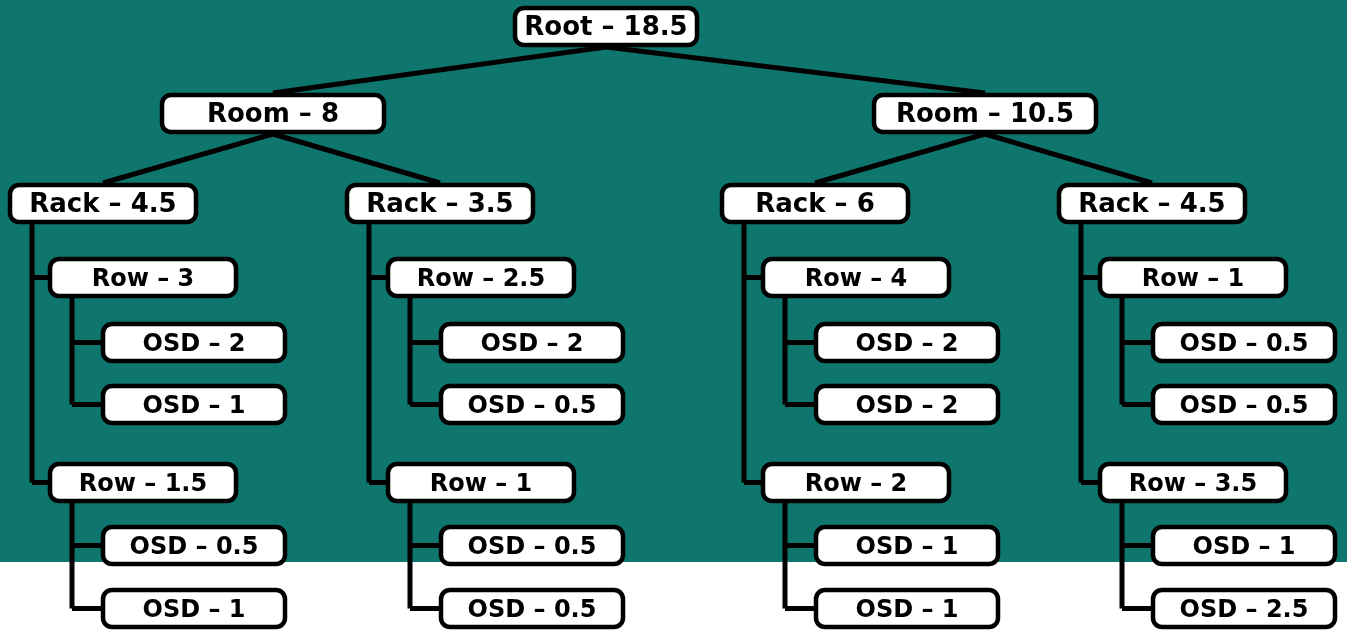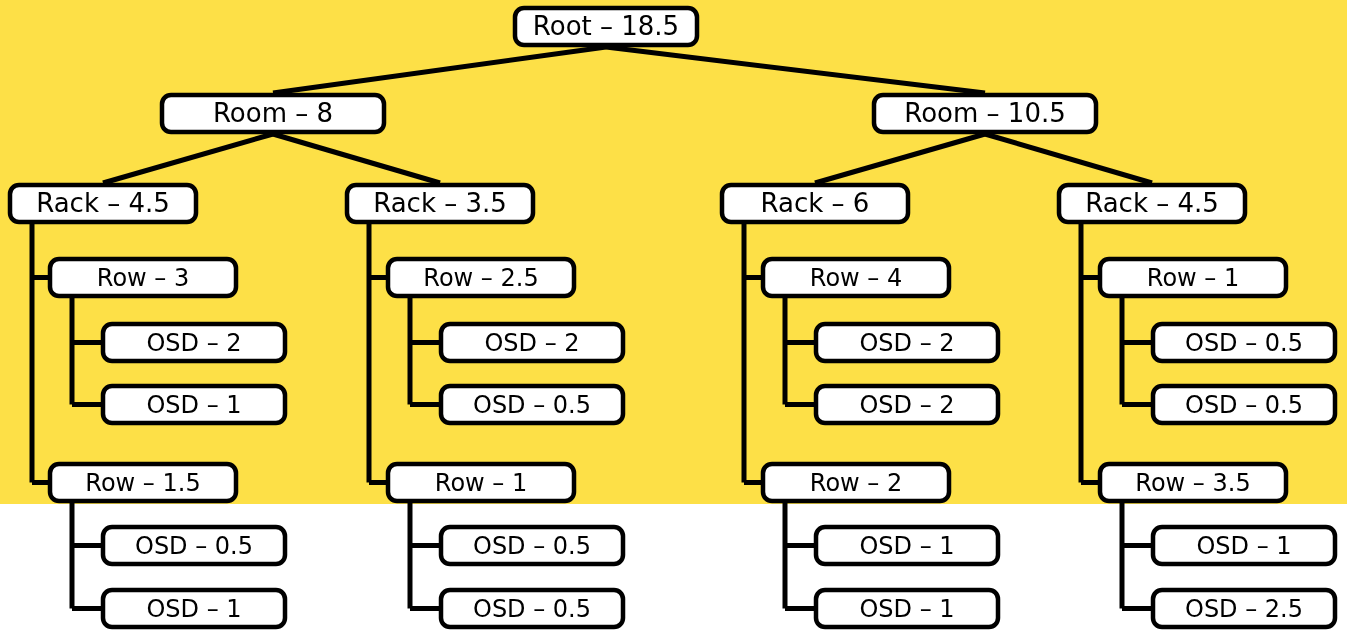--- a/index.html
+++ b/index.html
@@ -9,22 +9,23 @@
   }
   body {
     width: 1347px;
     height: 642px;
     font-family: "DejaVu Sans", "Liberation Sans", sans-serif;
     overflow: hidden;
   }
   #diagram-root {
     position: relative;
     width: 1347px;
-    height: 504px;
-    background: #fde047;
+    height: 562px;
+    background: #0f766e;
+    font-weight: bold;
   }
   svg#tree-svg {
     display: block;
     width: 1347px;
     height: 642px;
   }
   .node-box {
     fill: #ffffff;
   }
   .node-label {

